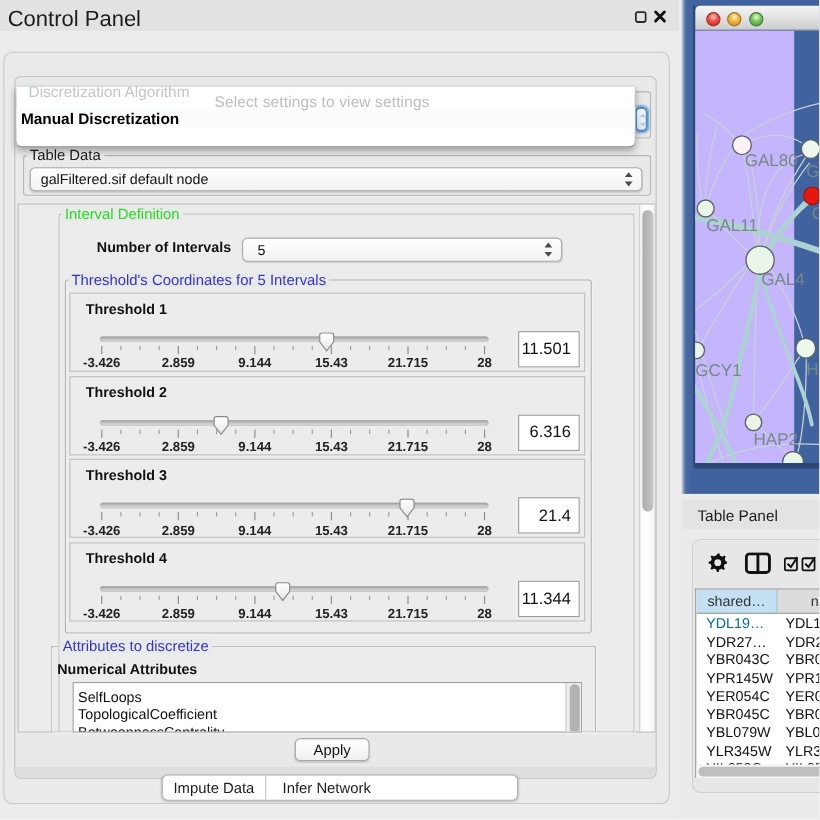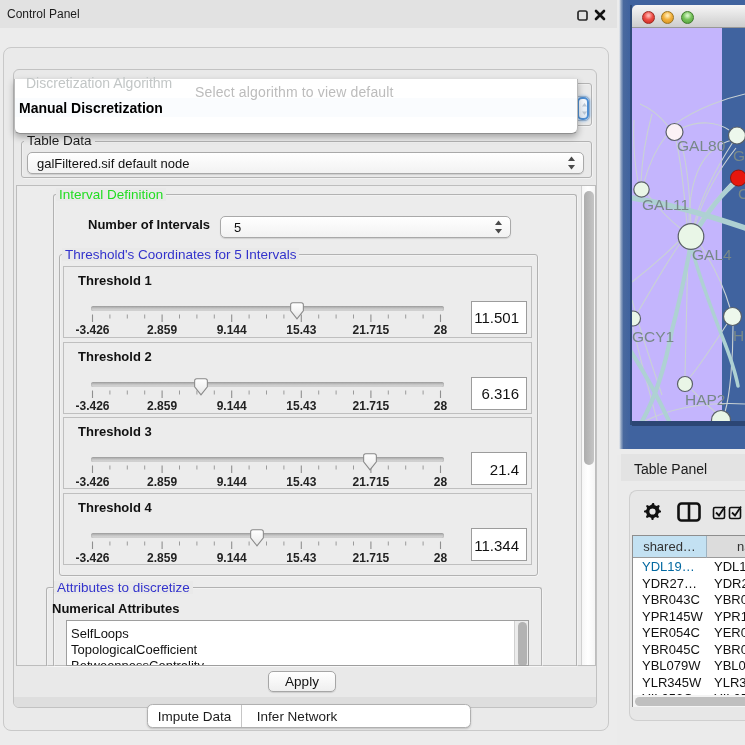--- a/index.html
+++ b/index.html
@@ -1,21 +1,21 @@
 <!DOCTYPE html>
 <html><head>
 <meta charset="utf-8">
 <style>
   html,body{margin:0;padding:0;}
   body{width:745px;height:745px;overflow:hidden;font-family:"Liberation Sans",sans-serif;-webkit-font-smoothing:antialiased;}
   #page{position:relative;width:745px;height:745px;background:#ececec;overflow:hidden;}
   .abs{position:absolute;}
   
   #titlebar{left:0;top:0;width:617px;height:28px;background:#e2e2e2;}
-  #titletext{left:7px;top:7px;font-size:12px;color:#1b1b1b;}
+  #titletext{left:7px;top:7px;font-size:20px;color:#1b1b1b;}
   
   .seg{display:flex;background:#fff;border:1px solid #b0b0b0;border-radius:5.5px;box-shadow:0 1px 2px rgba(0,0,0,0.18);overflow:hidden;}
   .seg .it{display:flex;align-items:center;justify-content:center;font-size:13.5px;color:#1c1c1c;border-right:1px solid #c6c6c6;box-sizing:border-box;}
   .seg .it:last-child{border-right:none;}
   .seg .sel{background:linear-gradient(#8c8c8c,#6d6d6d);color:#ebebeb;border-right-color:#5f5f5f;}
   
   #outerbox{left:2.5px;top:46.5px;width:606.5px;height:684.5px;border:1px solid #c9c9c9;border-radius:8px;background:#eaeaea;box-sizing:border-box;}
   #innerbox{left:13px;top:69px;width:584px;height:639px;border:1px solid #c2c2c2;border-radius:6px;background:#e9e9e9;box-sizing:border-box;}
   .gbox{border:1px solid #b2b2b2;border-radius:3px;box-shadow:0.5px 0.5px 0 rgba(255,255,255,.8), inset 0.5px 0.5px 0 rgba(255,255,255,.6);box-sizing:border-box;}
   .gtitle{position:absolute;font-size:13.5px;line-height:13px;background:#e9e9e9;padding:0 3px;white-space:nowrap;}
@@ -318,21 +318,21 @@
     <div style="text-align:center;font-size:13.5px;color:#111;line-height:19px;">Apply</div>
   </div>
 
   <div class="abs seg" style="left:147px;top:704px;width:322px;height:22px">
     <div class="it" style="width:94px">Impute Data</div>
     <div class="it" style="width:110px">Infer Network</div>
   </div>
 
   <div class="abs" id="popup">
     <div class="abs" style="left:0;top:19px;width:562px;height:19px;background:#fafcfe;"></div>
-    <div class="abs" style="left:180px;top:5px;font-size:14px;letter-spacing:0.15px;color:#bcbcbc;">Select algorithm to view default</div>
+    <div class="abs" style="left:180px;top:5px;font-size:14px;letter-spacing:0.15px;color:#bcbcbc;">Select settings to view settings</div>
     <div class="abs" style="left:4px;top:21px;font-size:14px;font-weight:700;color:#000;">Manual Discretization</div>
   </div>
   <div class="abs" id="ghost">Discretization Algorithm</div>
 
   <div class="abs" id="bluebg"></div>
   <div class="abs" id="winshadow"></div>
   <div class="abs" id="netwin">
     <div class="abs" id="nettitle">
       <div class="light" style="left:9.5px;background:radial-gradient(circle at 50% 32%,#ffb3ae 8%,#ed4e46 45%,#c61f17 100%);border:0.5px solid #9a2b24;"></div>
       <div class="light" style="left:29px;background:radial-gradient(circle at 50% 32%,#ffe9b0 8%,#f2b13c 45%,#d28a1c 100%);border:0.5px solid #9a741f;"></div>

